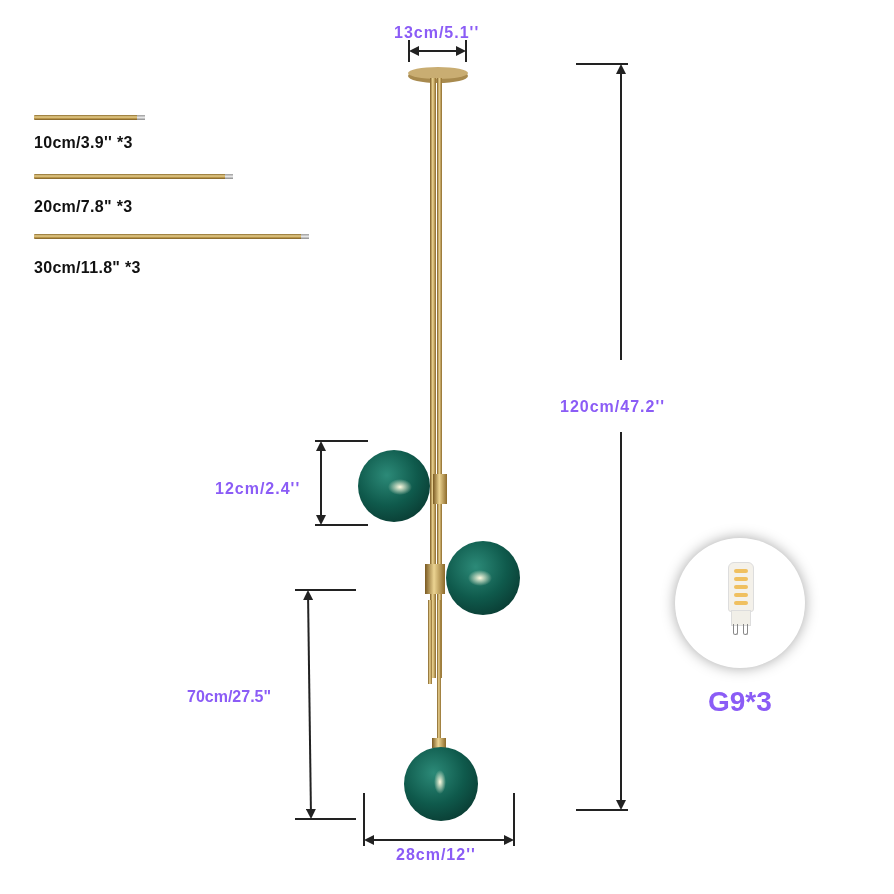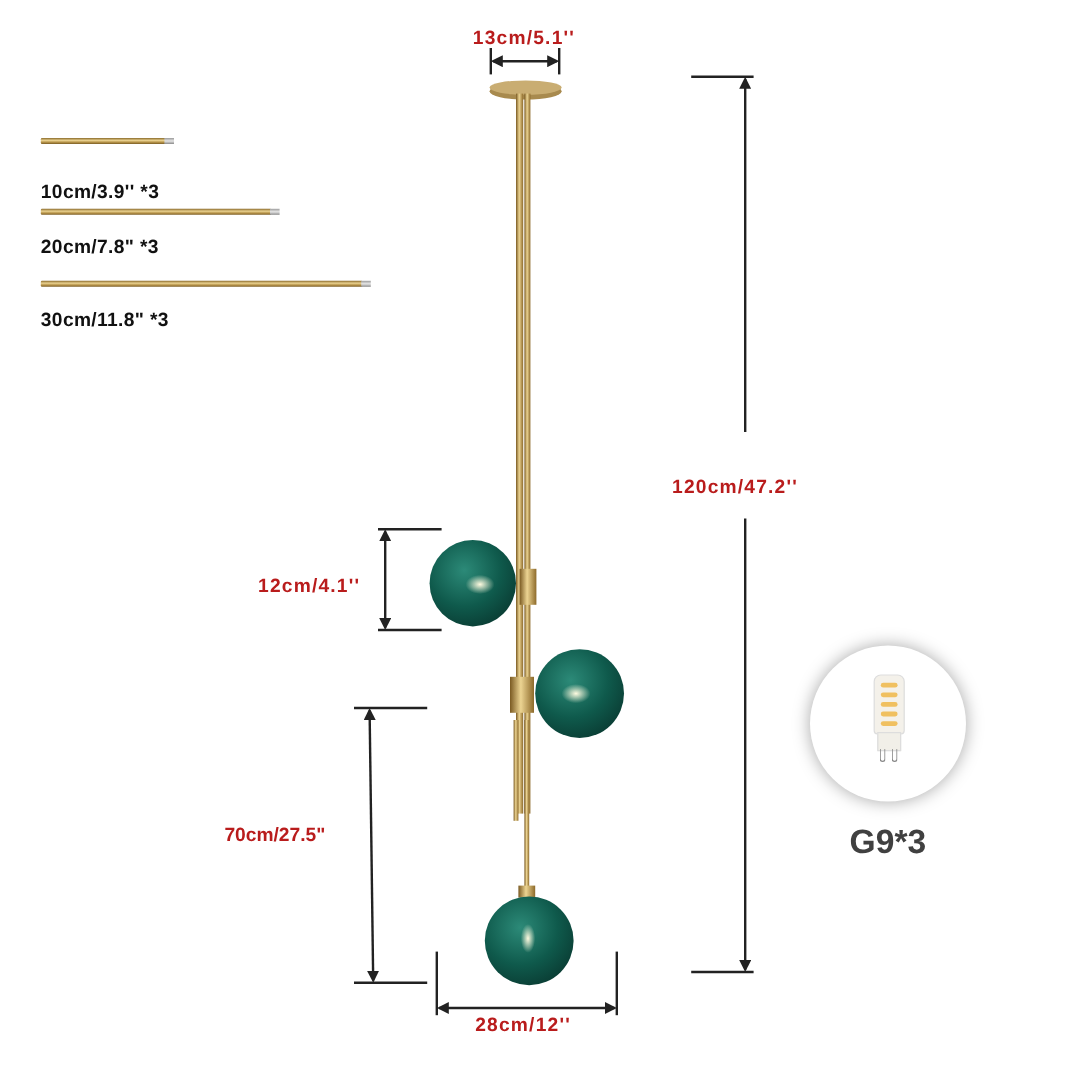--- a/index.html
+++ b/index.html
@@ -1,30 +1,30 @@
 <!DOCTYPE html>
 <html><head>
 <meta charset="utf-8">
 <style>
   html, body { margin:0; padding:0; background:#ffffff; }
   body { width:894px; height:894px; position:relative; overflow:hidden; font-family:"Liberation Sans", sans-serif; color:#111; }
   .abs { position:absolute; }
   .rod { position:absolute; height:5px; background:linear-gradient(#8a6a2a,#e9d18f 40%,#b8954a 70%,#7a5c24); border-radius:1px; }
   .rod .tip { position:absolute; right:-7px; top:0; width:8px; height:5px; background:linear-gradient(#9a9a9a,#e6e6e6,#8a8a8a); }
   .lbl { position:absolute; font-size:16px; font-weight:bold; white-space:nowrap; letter-spacing:0.3px; }
-  .dim { position:absolute; font-size:16px; font-weight:bold; color:#b91c1c; white-space:nowrap; letter-spacing:1px; }
+  .dim { position:absolute; font-size:16px; font-weight:bold; color:#8b5cf6; white-space:nowrap; letter-spacing:1px; }
   svg { position:absolute; left:0; top:0; }
 </style>
 </head>
 <body>
 
 <div class="rod" style="left:34px; top:115px; width:104px;">
     <span class="tip"></span>
   </div>
-<div class="lbl" style="left:34px; top:152px;">10cm/3.9'' *3</div>
+<div class="lbl" style="left:34px; top:134px;">10cm/3.9'' *3</div>
 
 <div class="rod" style="left:34px; top:174px; width:192px;">
     <span class="tip"></span>
   </div>
 <div class="lbl" style="left:34px; top:198px;">20cm/7.8" *3</div>
 
 <div class="rod" style="left:34px; top:234px; width:268px;">
     <span class="tip"></span>
   </div>
 <div class="lbl" style="left:34px; top:259px;">30cm/11.8" *3</div>
@@ -106,31 +106,31 @@
 
   <g stroke="#222" stroke-width="2">
     <line x1="364" y1="793" x2="364" y2="846"></line>
     <line x1="514" y1="793" x2="514" y2="846"></line>
     <line x1="366" y1="840" x2="512" y2="840" marker-start="url(#ah)" marker-end="url(#ah)"></line>
   </g>
 </svg>
 
 <div class="dim" style="left:394px; top:24px;">13cm/5.1''</div>
 <div class="dim" style="left:560px; top:398px;">120cm/47.2''</div>
-<div class="dim" style="left:215px; top:480px;">12cm/4.1''</div>
+<div class="dim" style="left:215px; top:480px;">12cm/2.4''</div>
 <div class="dim" style="left:187px; top:688px; letter-spacing:0;">70cm/27.5"</div>
 <div class="dim" style="left:396px; top:846px;">28cm/12''</div>
 
 <div class="abs" style="left:675px; top:538px; width:130px; height:130px; border-radius:50%; background:#fff; box-shadow:0 0 14px rgba(0,0,0,0.35);">
   <div style="position:absolute; left:53px; top:24px; width:24px; height:72px;">
     <div style="position:absolute; left:0; top:0; width:24px; height:48px; border-radius:6px 6px 3px 3px; background:#f4f1ea; border:1px solid #ddd;">
       <div style="position:absolute; left:5px; top:6px; width:14px; height:4px; background:#f0c060; border-radius:2px;"></div>
       <div style="position:absolute; left:5px; top:14px; width:14px; height:4px; background:#f0c060; border-radius:2px;"></div>
       <div style="position:absolute; left:5px; top:22px; width:14px; height:4px; background:#f0c060; border-radius:2px;"></div>
       <div style="position:absolute; left:5px; top:30px; width:14px; height:4px; background:#f0c060; border-radius:2px;"></div>
       <div style="position:absolute; left:5px; top:38px; width:14px; height:4px; background:#f0c060; border-radius:2px;"></div>
     </div>
     <div style="position:absolute; left:3px; top:48px; width:18px; height:14px; background:#f1efe8; border:1px solid #ddd;"></div>
     <div style="position:absolute; left:5px; top:62px; width:3px; height:10px; border:1px solid #888; border-top:none; border-radius:0 0 3px 3px;"></div>
     <div style="position:absolute; left:15px; top:62px; width:3px; height:10px; border:1px solid #888; border-top:none; border-radius:0 0 3px 3px;"></div>
   </div>
 </div>
-<div class="abs" style="left:708px; top:686px; font-size:28px; font-weight:bold; color:#404040;">G9*3</div>
+<div class="abs" style="left:708px; top:686px; font-size:28px; font-weight:bold; color:#8b5cf6;">G9*3</div>
 
 </body></html>

